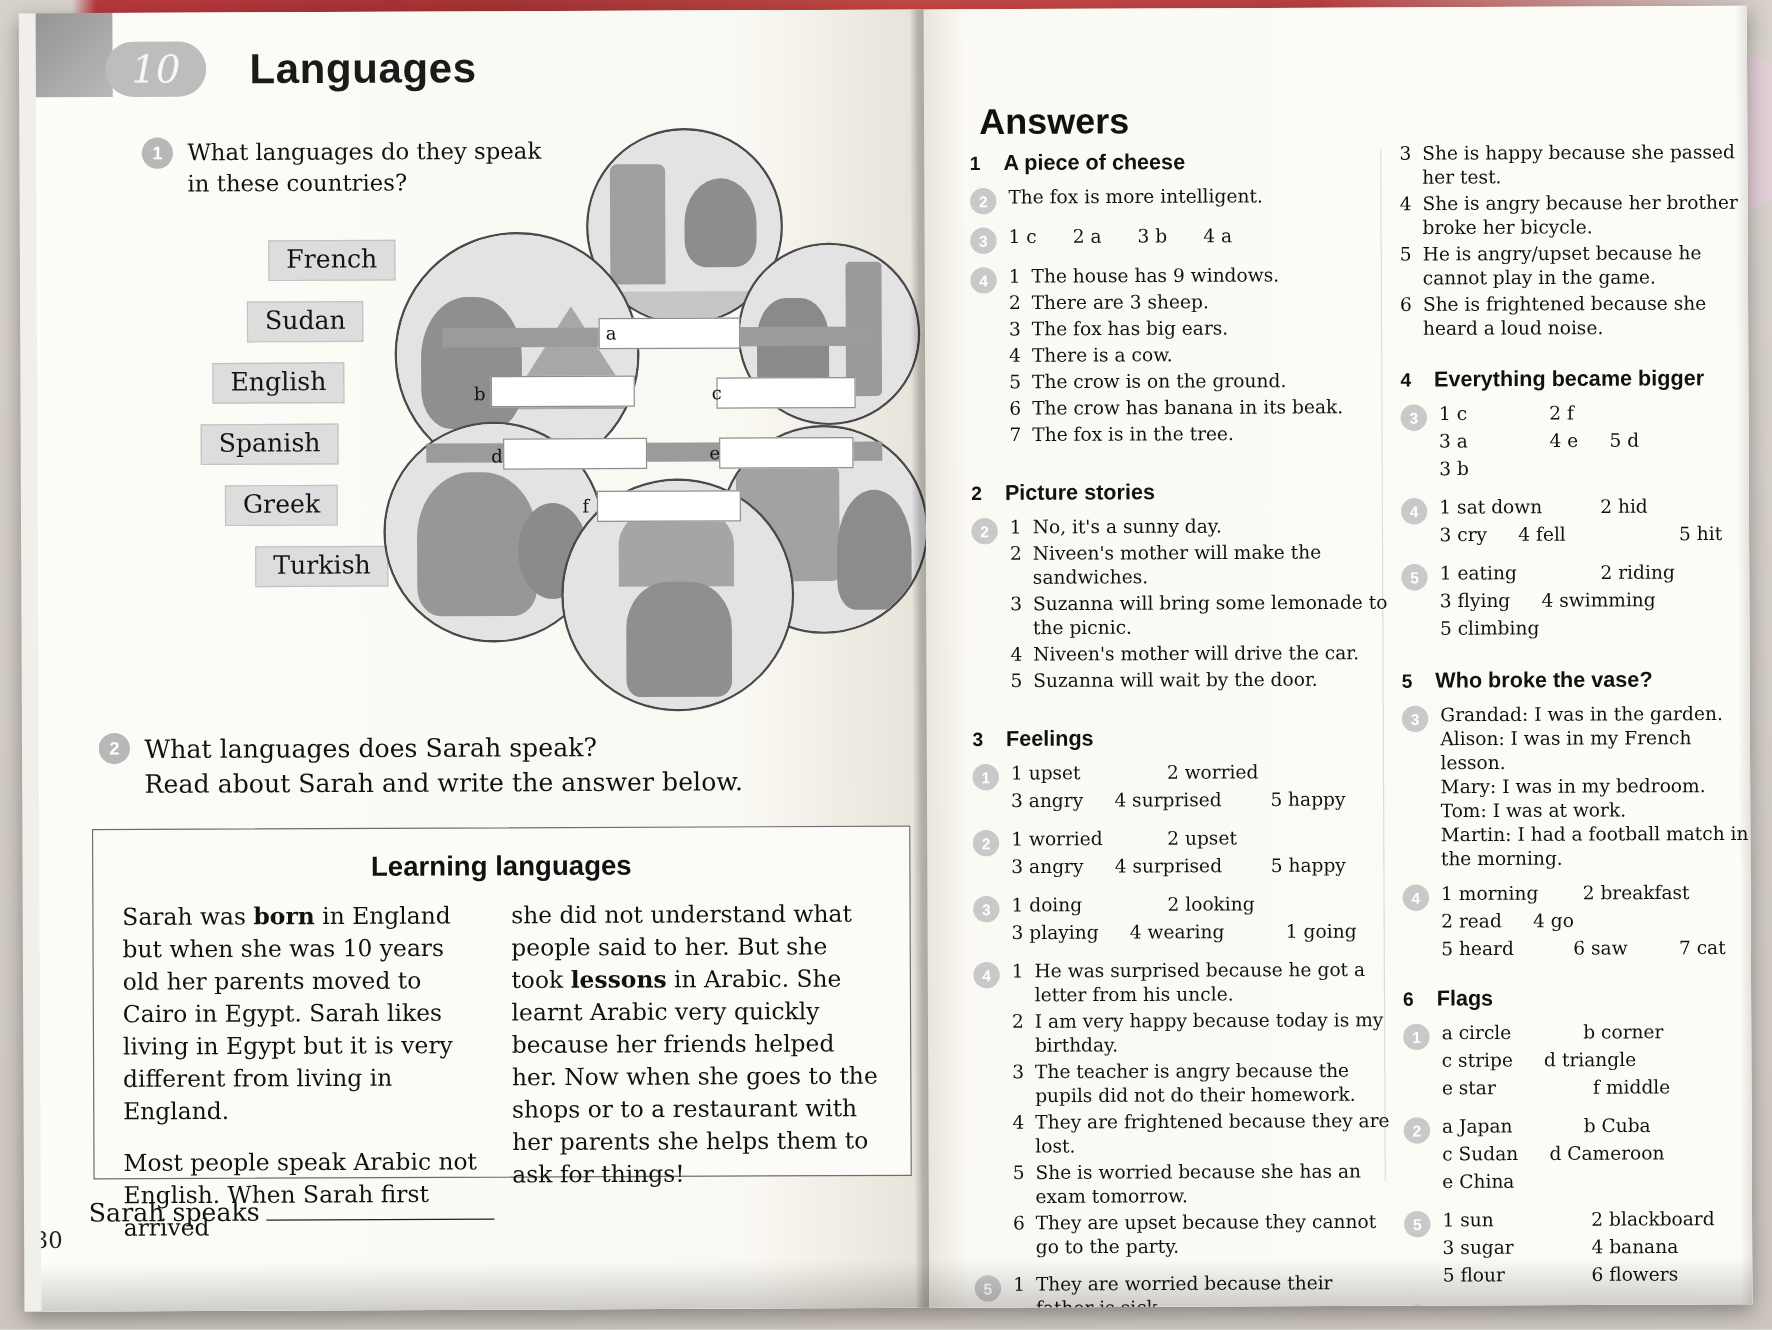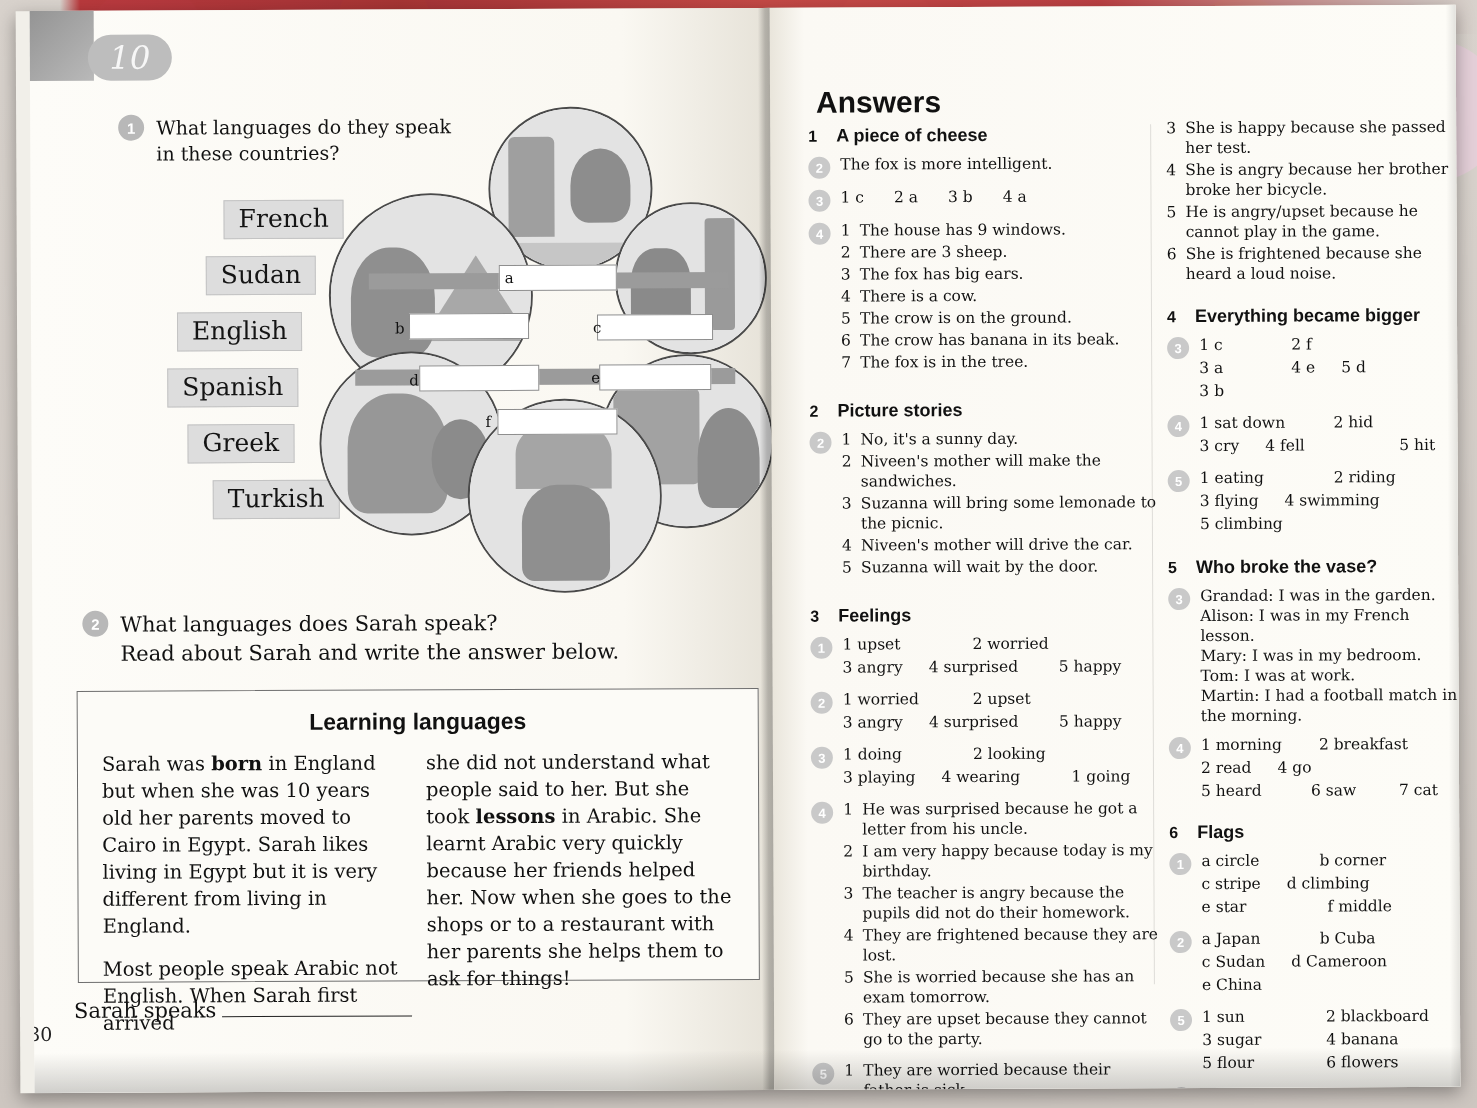--- a/index.html
+++ b/index.html
@@ -69,21 +69,21 @@
     display:flex;align-items:center;justify-content:center;
     font-size:15px;font-weight:bold;flex:0 0 auto;
   }
   .q1{position:absolute;left:88px;top:104px;display:flex;gap:12px;}
   .q1 .qtext{
     font-family:"DejaVu Serif", serif;font-size:19px;line-height:26px;color:#111;width:300px;
   }
   .lang-list{position:absolute;left:148px;top:190px;width:200px;}
   .lang-chip{
     display:inline-block;background:#dddddd;border:1px solid #c3c3c3;
-    font-family:"DejaVu Serif", serif;font-size:25px;color:#141414;
+    font-family:"DejaVu Serif", serif;font-size:21px;color:#141414;
     padding:3px 14px 5px 14px;margin-bottom:17px;
   }
   .lang-chip.i0{margin-left:45px}
   .lang-chip.i1{margin-left:27px}
   .lang-chip.i2{margin-left:-2px}
   .lang-chip.i3{margin-left:-12px}
   .lang-chip.i4{margin-left:8px}
   .lang-chip.i5{margin-left:33px}
 
   
@@ -166,20 +166,21 @@
 
 <div class="backdrop"></div>
 <div class="cloth-red"></div>
 
 <div class="book">
 
   <div class="page page-left">
     <div class="corner-tab"></div>
 
     <div class="unit-badge">10</div>
+    <div class="unit-title">Languages</div>
 
     <div class="q1">
       <div class="qnum">1</div>
       <div class="qtext">What languages do they speak in these countries?</div>
     </div>
 
     <div class="lang-list">
       <div class="lang-chip i0">French</div><br>
       <div class="lang-chip i1">Sudan</div><br>
       <div class="lang-chip i2">English</div><br>
@@ -555,21 +556,21 @@
           <div class="sec-num">6</div>
           <div class="sec-name">Flags</div>
         </div>
 
         <div class="ex">
           <div class="ex-badge">1</div>
           <div class="ex-body grid-ans">
             <span class="cell" style="width:92px">a  circle</span>
             <span class="cell" style="width:100px">b  corner</span>
             <span class="cell">c  stripe</span>
-            <span class="cell" style="width:92px">d  climbing</span>
+            <span class="cell" style="width:92px">d  triangle</span>
             <span class="cell" style="width:100px">e  star</span>
             <span class="cell">f  middle</span>
           </div>
         </div>
 
         <div class="ex">
           <div class="ex-badge">2</div>
           <div class="ex-body grid-ans">
             <span class="cell" style="width:92px">a  Japan</span>
             <span class="cell" style="width:100px">b  Cuba</span>

